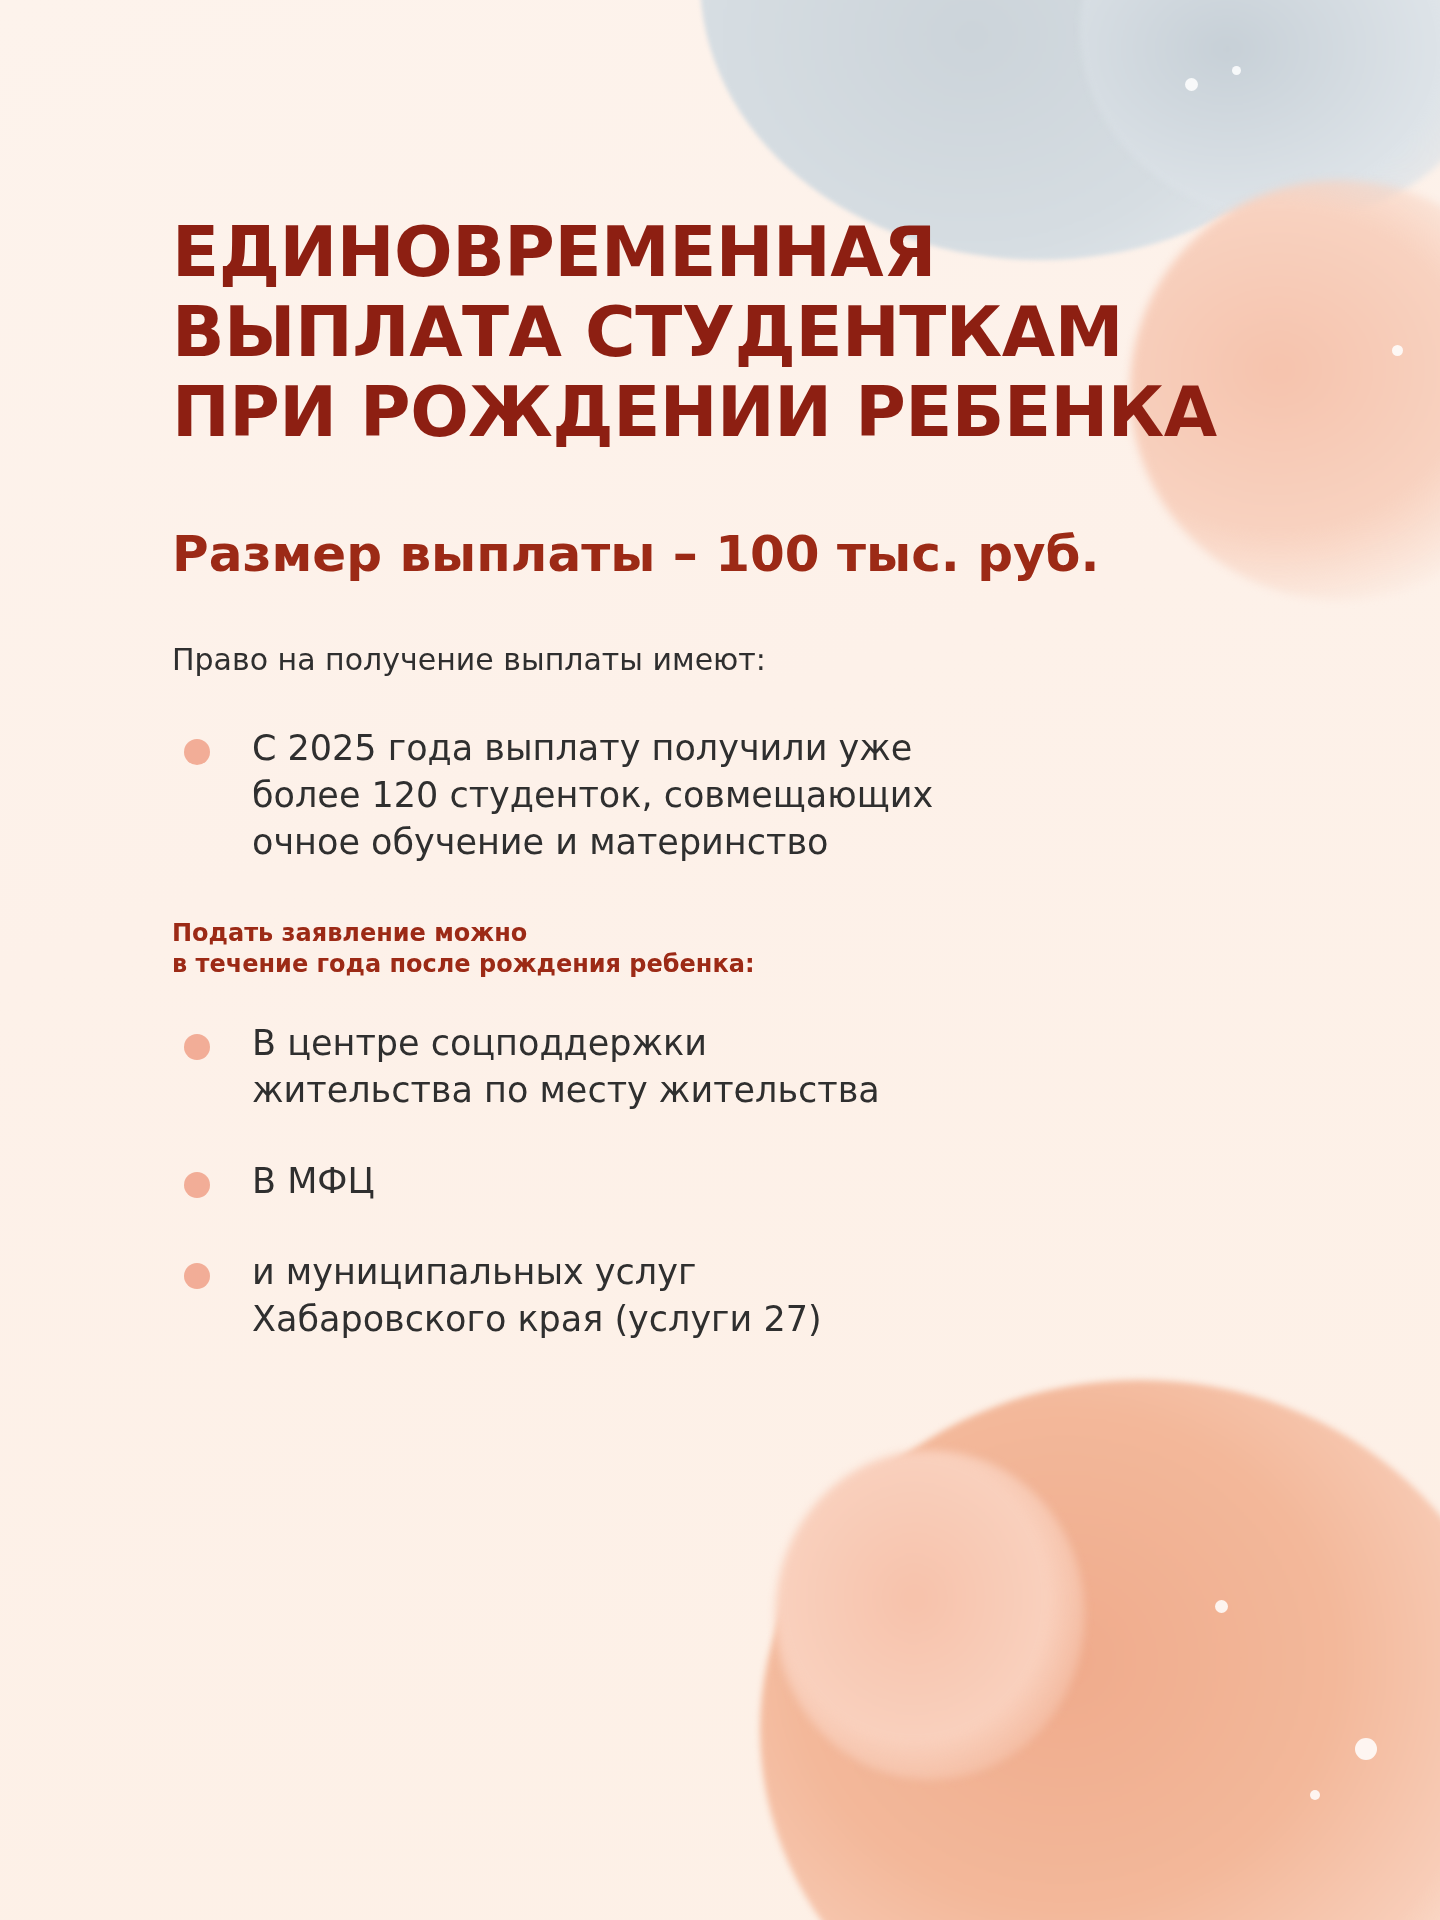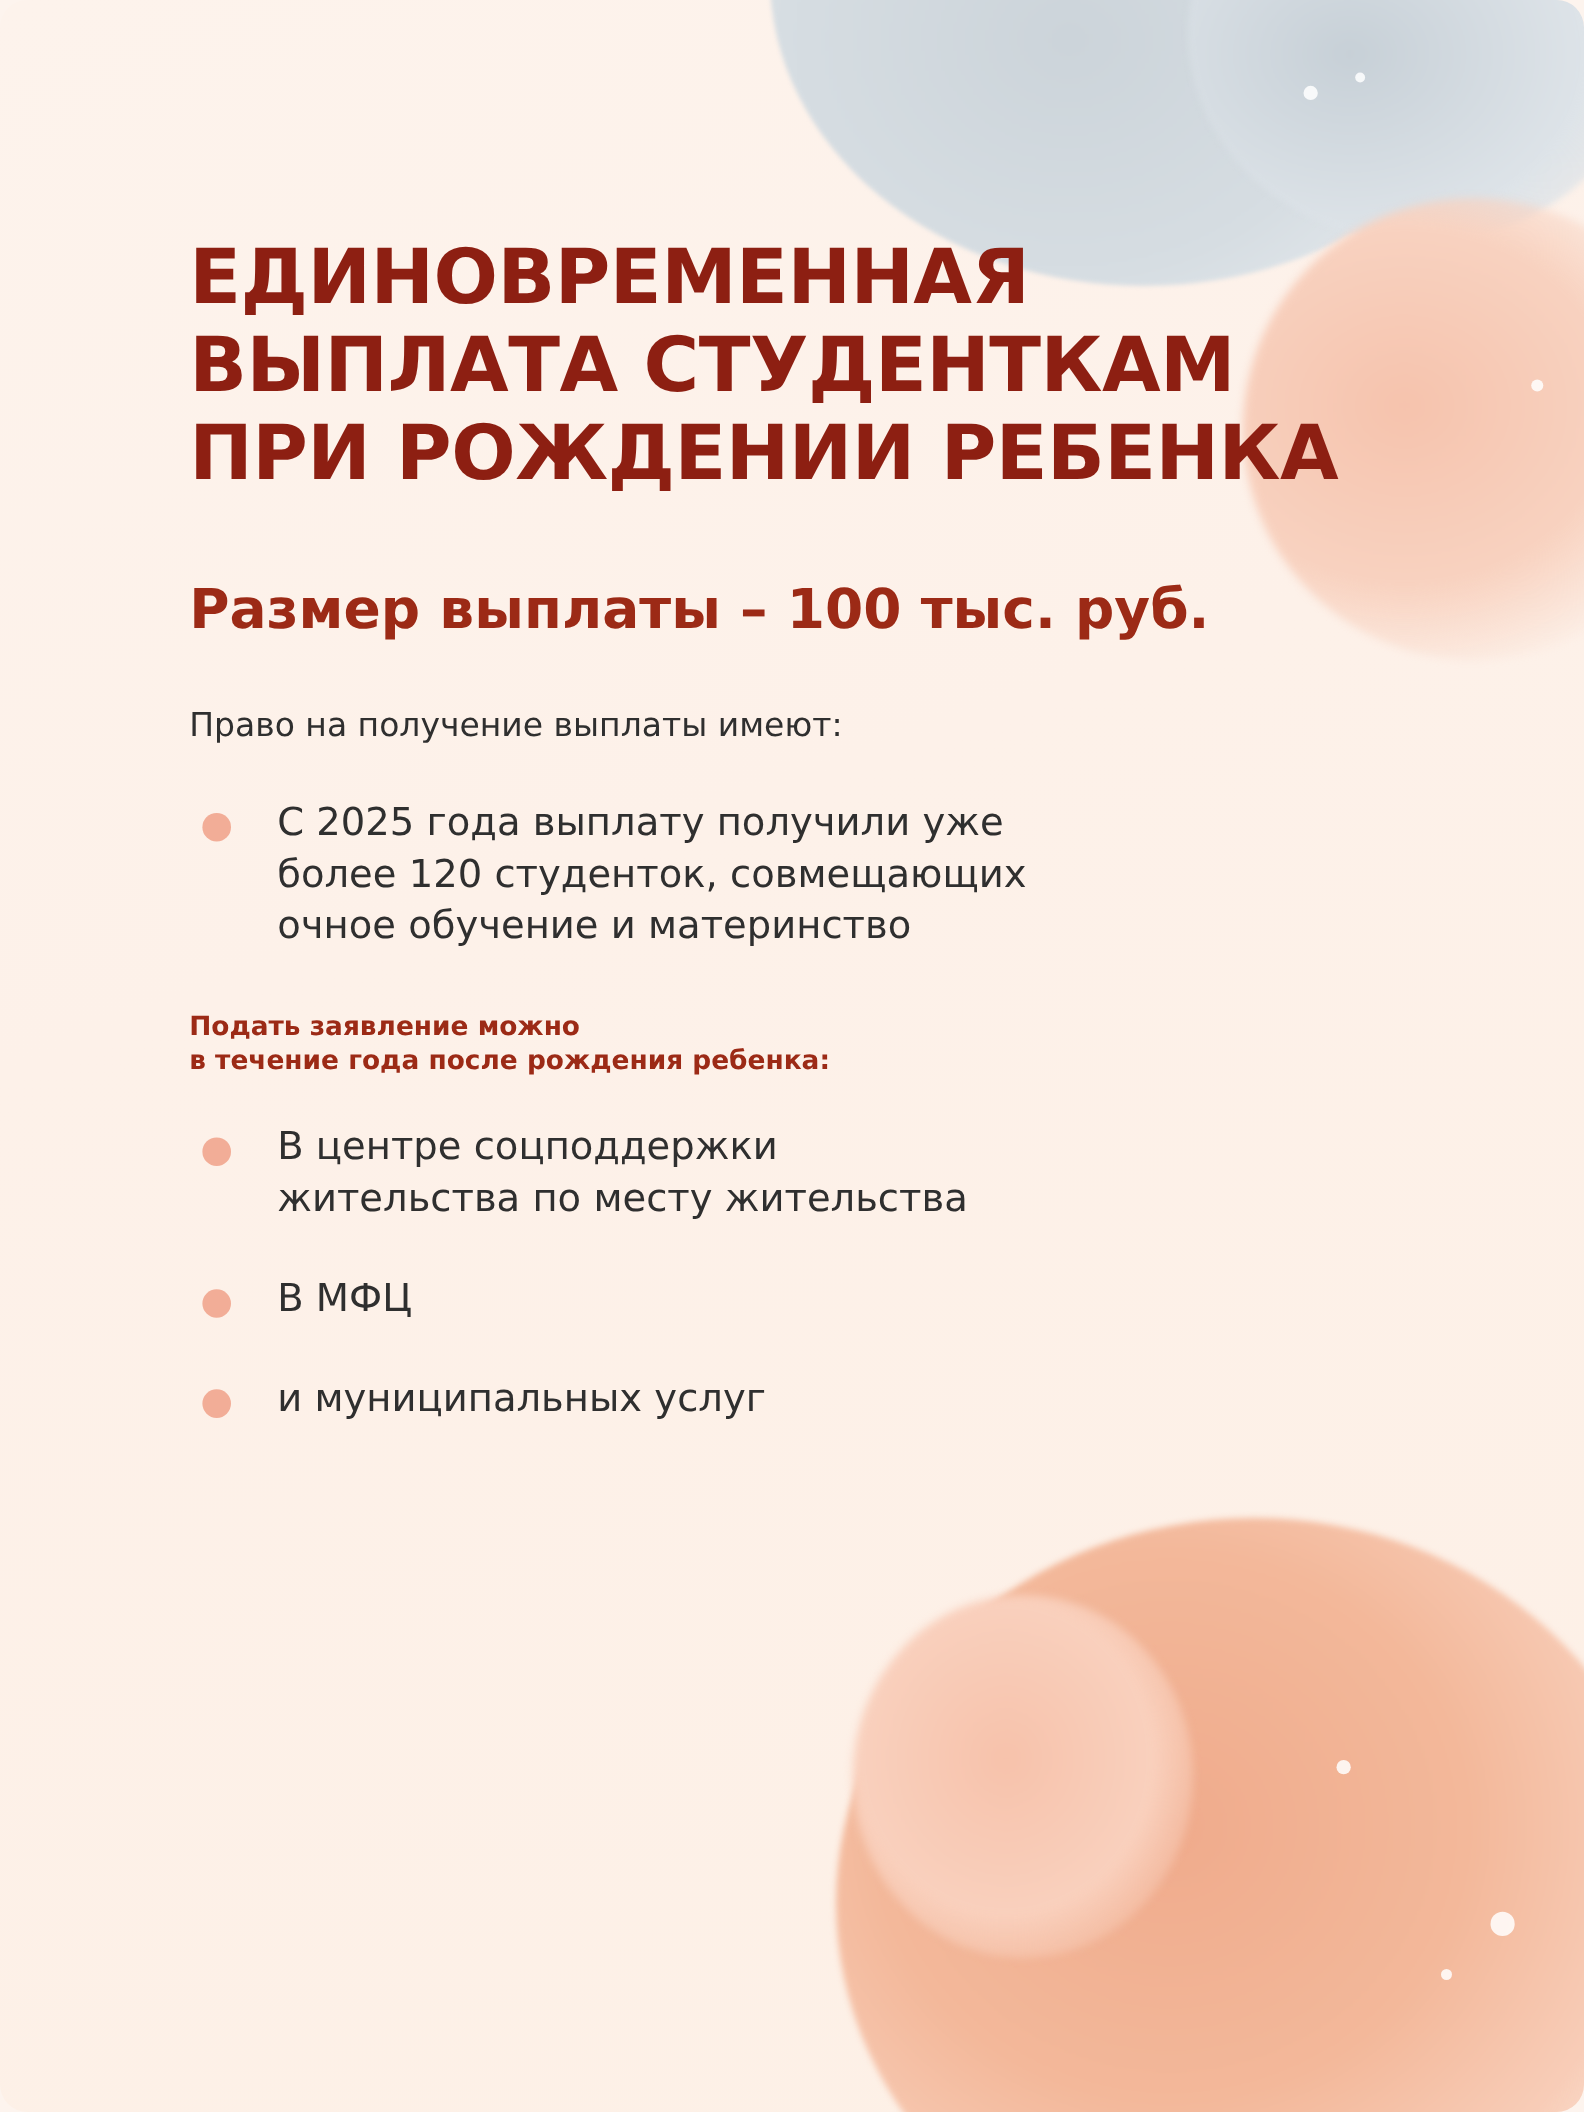--- a/index.html
+++ b/index.html
@@ -13,21 +13,20 @@
     background: #fdf4ee;
     overflow: hidden;
   }
 
   .poster {
     position: relative;
     width: 1440px;
     height: 1920px;
     background: linear-gradient(160deg, #fdf3ec 0%, #fdf1e9 40%, #fdf0e6 100%);
     overflow: hidden;
-    border-radius: 25px;
   }
 
   
   .deco {
     position: absolute;
     border-radius: 50%;
     pointer-events: none;
   }
   .deco-gray {
     top: -300px;
@@ -208,18 +207,19 @@
       <li>
         <span class="bullet-dot"></span>
         <span class="btxt">
           <span class="line">В МФЦ</span>
         </span>
       </li>
       <li>
         <span class="bullet-dot"></span>
         <span class="btxt">
           <span class="line">и муниципальных услуг</span>
+          <span class="line">Хабаровского края (услуги 27)</span>
         </span>
       </li>
     </ul>
 
   </div>
 </div>
 
 </body></html>

